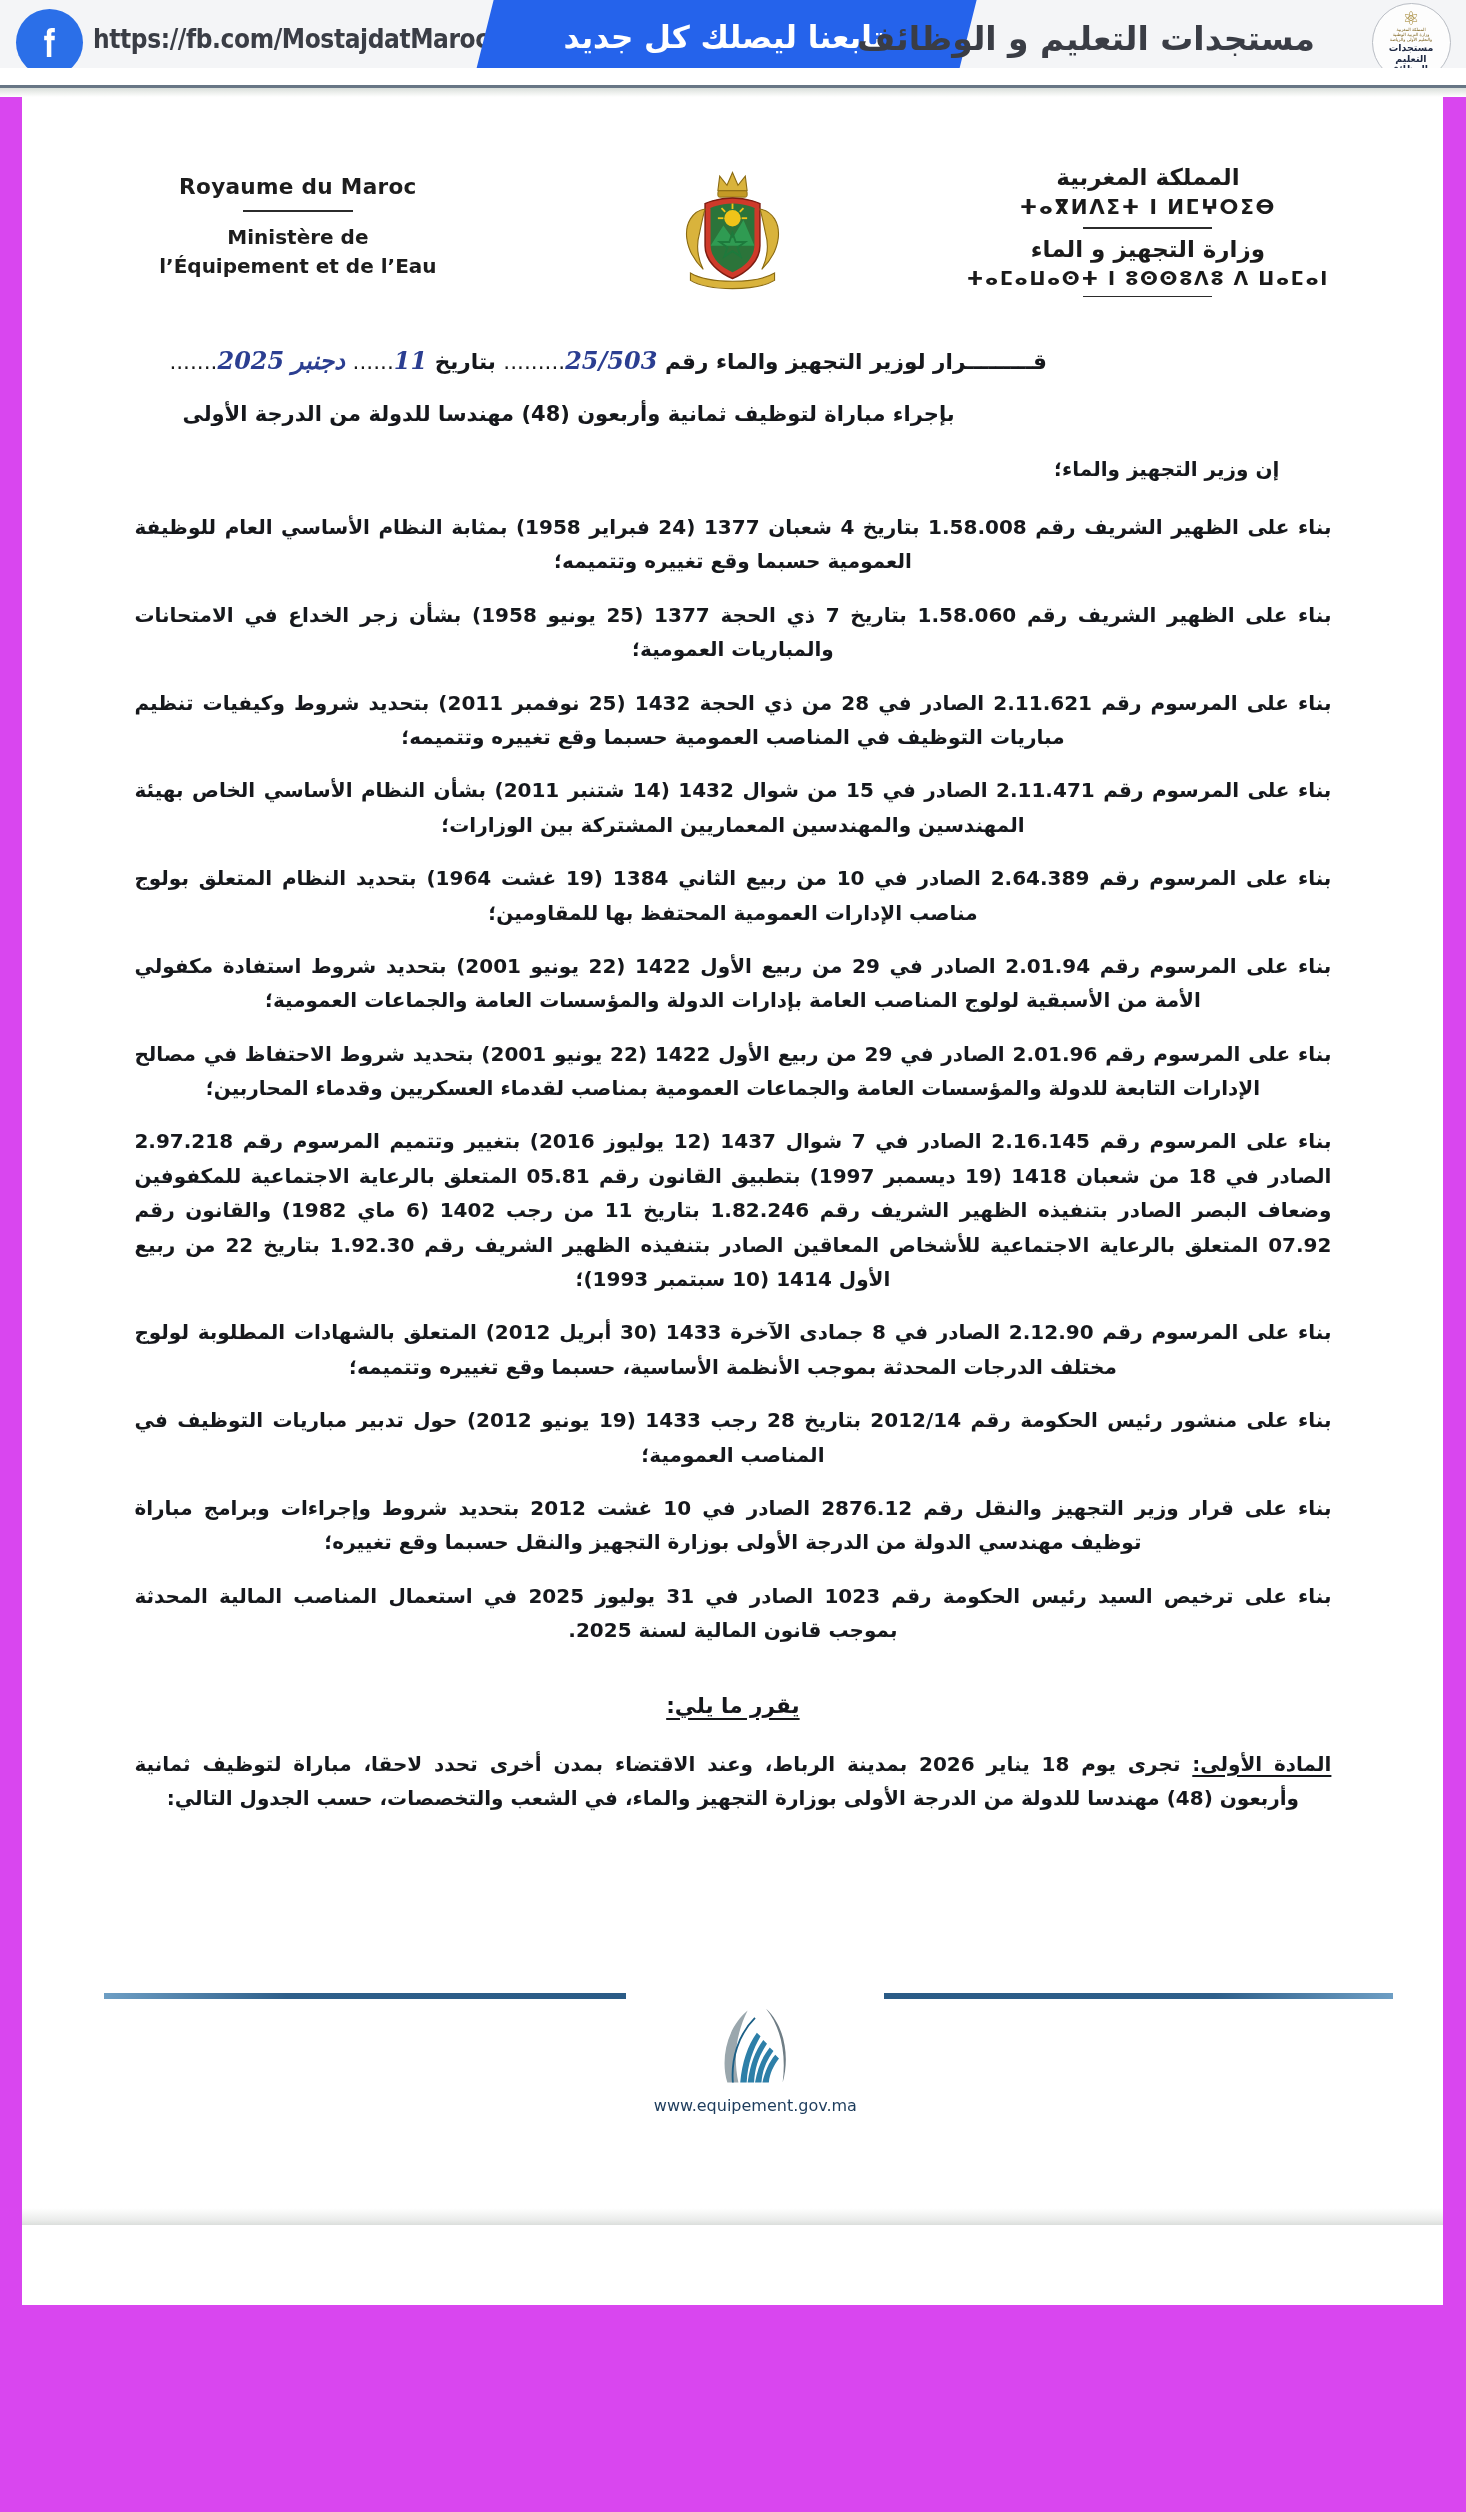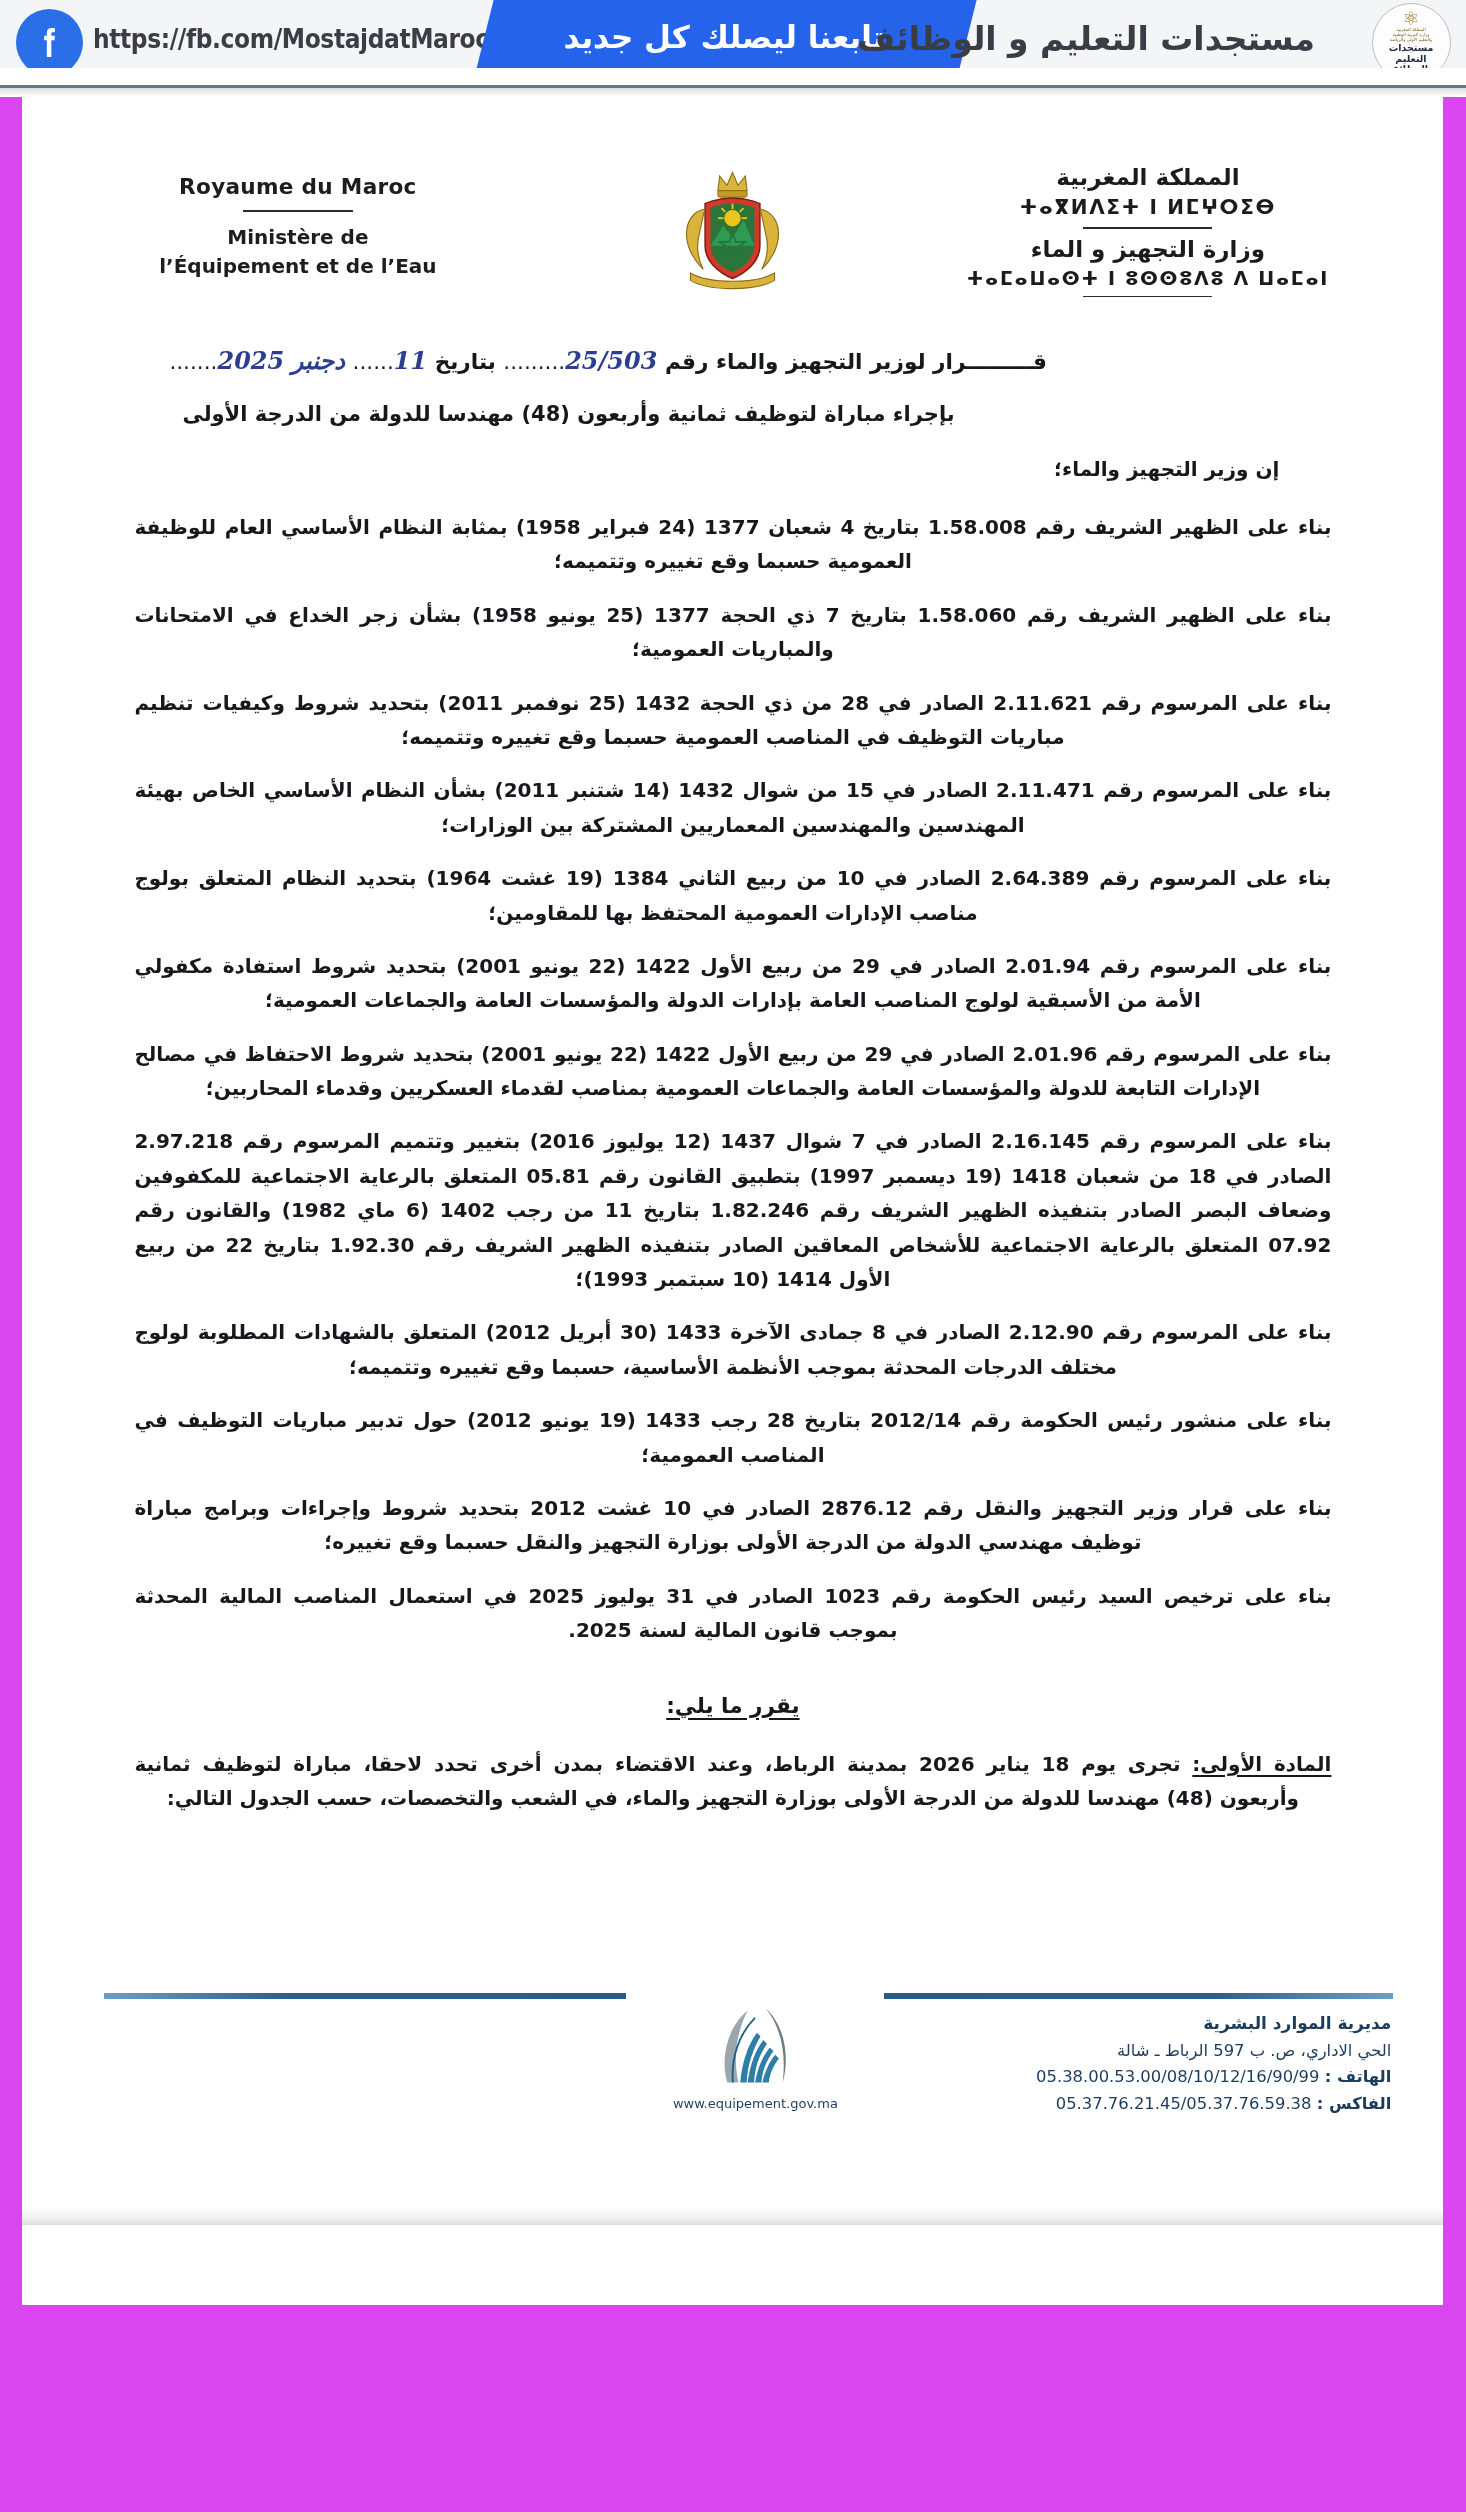--- a/index.html
+++ b/index.html
@@ -303,21 +303,21 @@
   .footer-ar .fa-line b { font-weight: 700; }
   .footer-logo {
     position: absolute;
     left: 50%; top: 45px;
     transform: translateX(-50%);
     width: 216px;
     text-align: center;
   }
   .footer-logo .site {
     margin-top: 5.2px;
-    font-size: 13px;
+    font-size: 16px;
     color: #1d3c5c;
     font-family: "DejaVu Sans", sans-serif;
     direction: ltr;
   }
 </style>
 </head>
 <body>
 
 <div class="social-banner">
 
@@ -447,31 +447,19 @@
             <path d="M44 84 C46 62 52 44 62 30 L66 34 C58 48 52 64 51 84 Z"></path>
             <path d="M52 84 C55 64 60 50 69 38 L73 42 C65 54 60 66 59 84 Z"></path>
             <path d="M60 84 C63 68 68 56 76 46 L80 50 C73 60 68 70 67 84 Z"></path>
             <path d="M68 84 C71 72 75 62 82 54 L86 58 C80 66 76 74 75 84 Z"></path>
           </g>
           <path d="M36 84 C34 58 42 32 60 14" fill="none" stroke="#1b5f86" stroke-width="2"></path>
         </svg>
         <div class="site">www.equipement.gov.ma</div>
       </div>
 
-      <div class="footer-ar">
-        <div class="fa-title">مديرية الموارد البشرية</div>
-        <div class="fa-line">الحي الاداري، ص. ب 597 الرباط ـ شالة</div>
-        <div class="fa-line">
-          <b>الهاتف :</b>
-          <span>05.38.00.53.00/08/10/12/16/90/99</span>
-        </div>
-        <div class="fa-line">
-          <b>الفاكس :</b>
-          <span>05.37.76.21.45/05.37.76.59.38</span>
-        </div>
-      </div>
     </div>
 
   </div>
 
   <div class="scan-bottom-shadow"></div>
 </div>
 
 
 </body></html>

